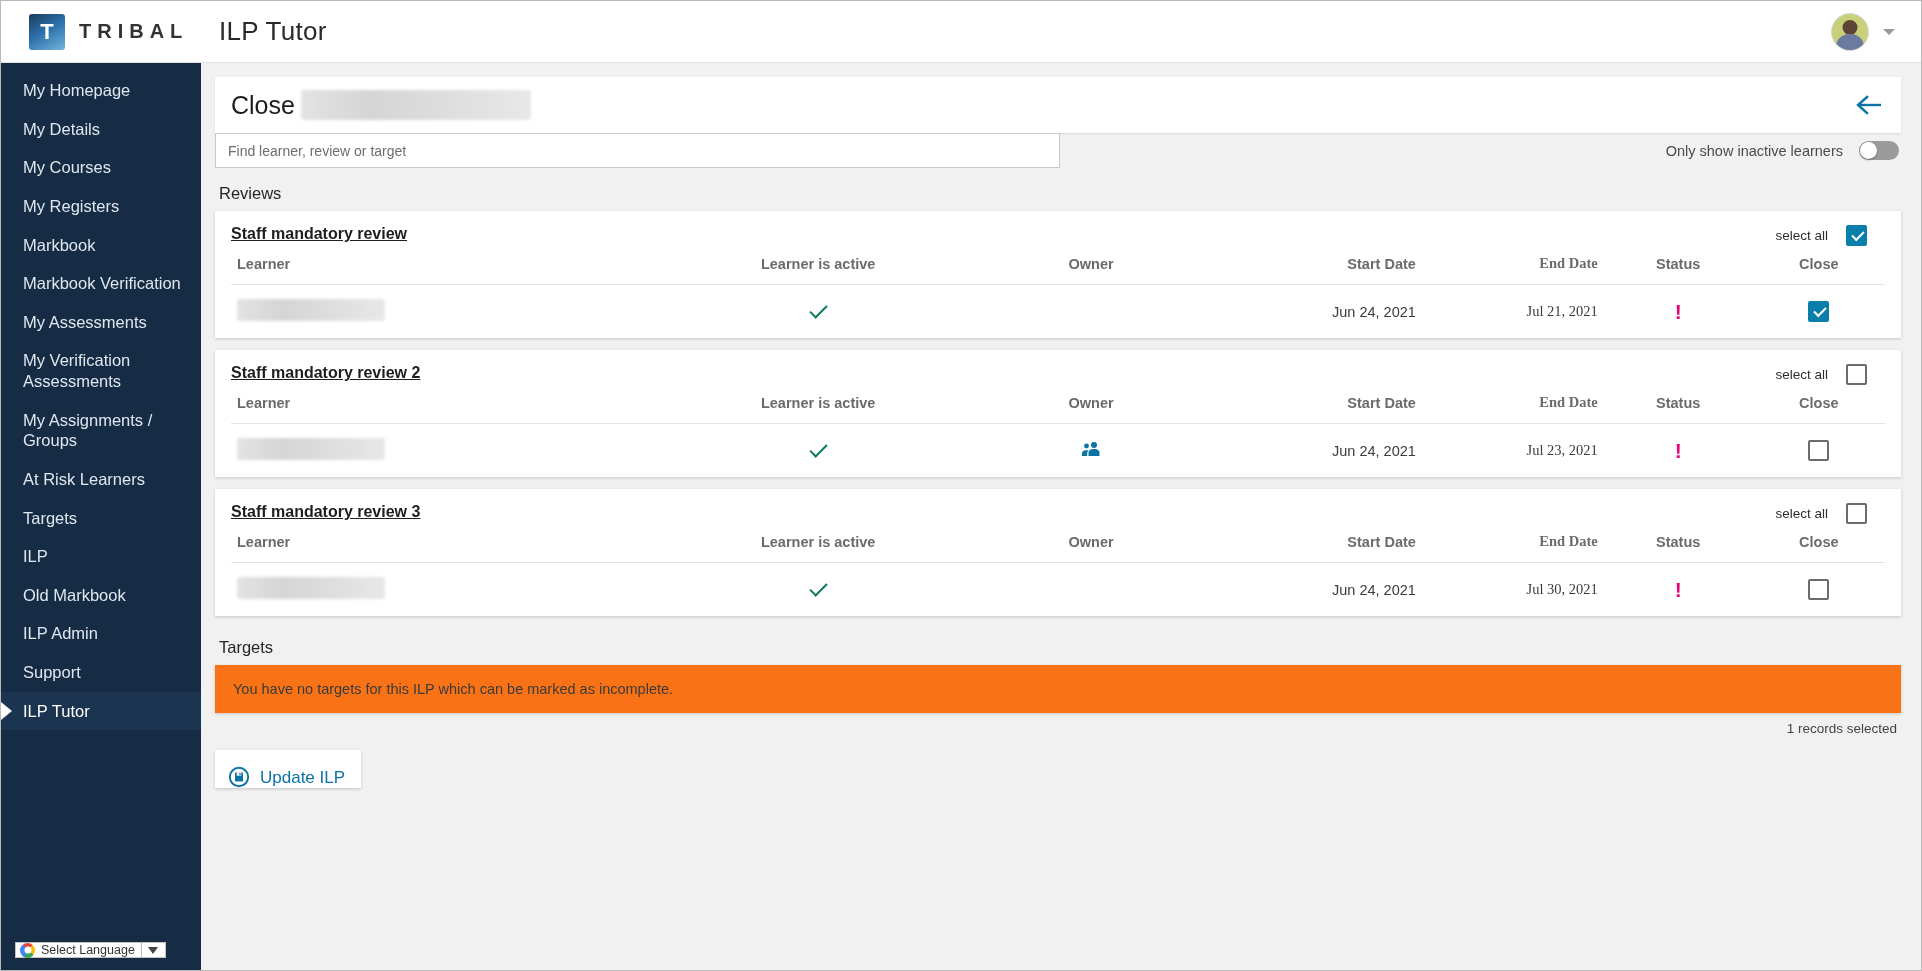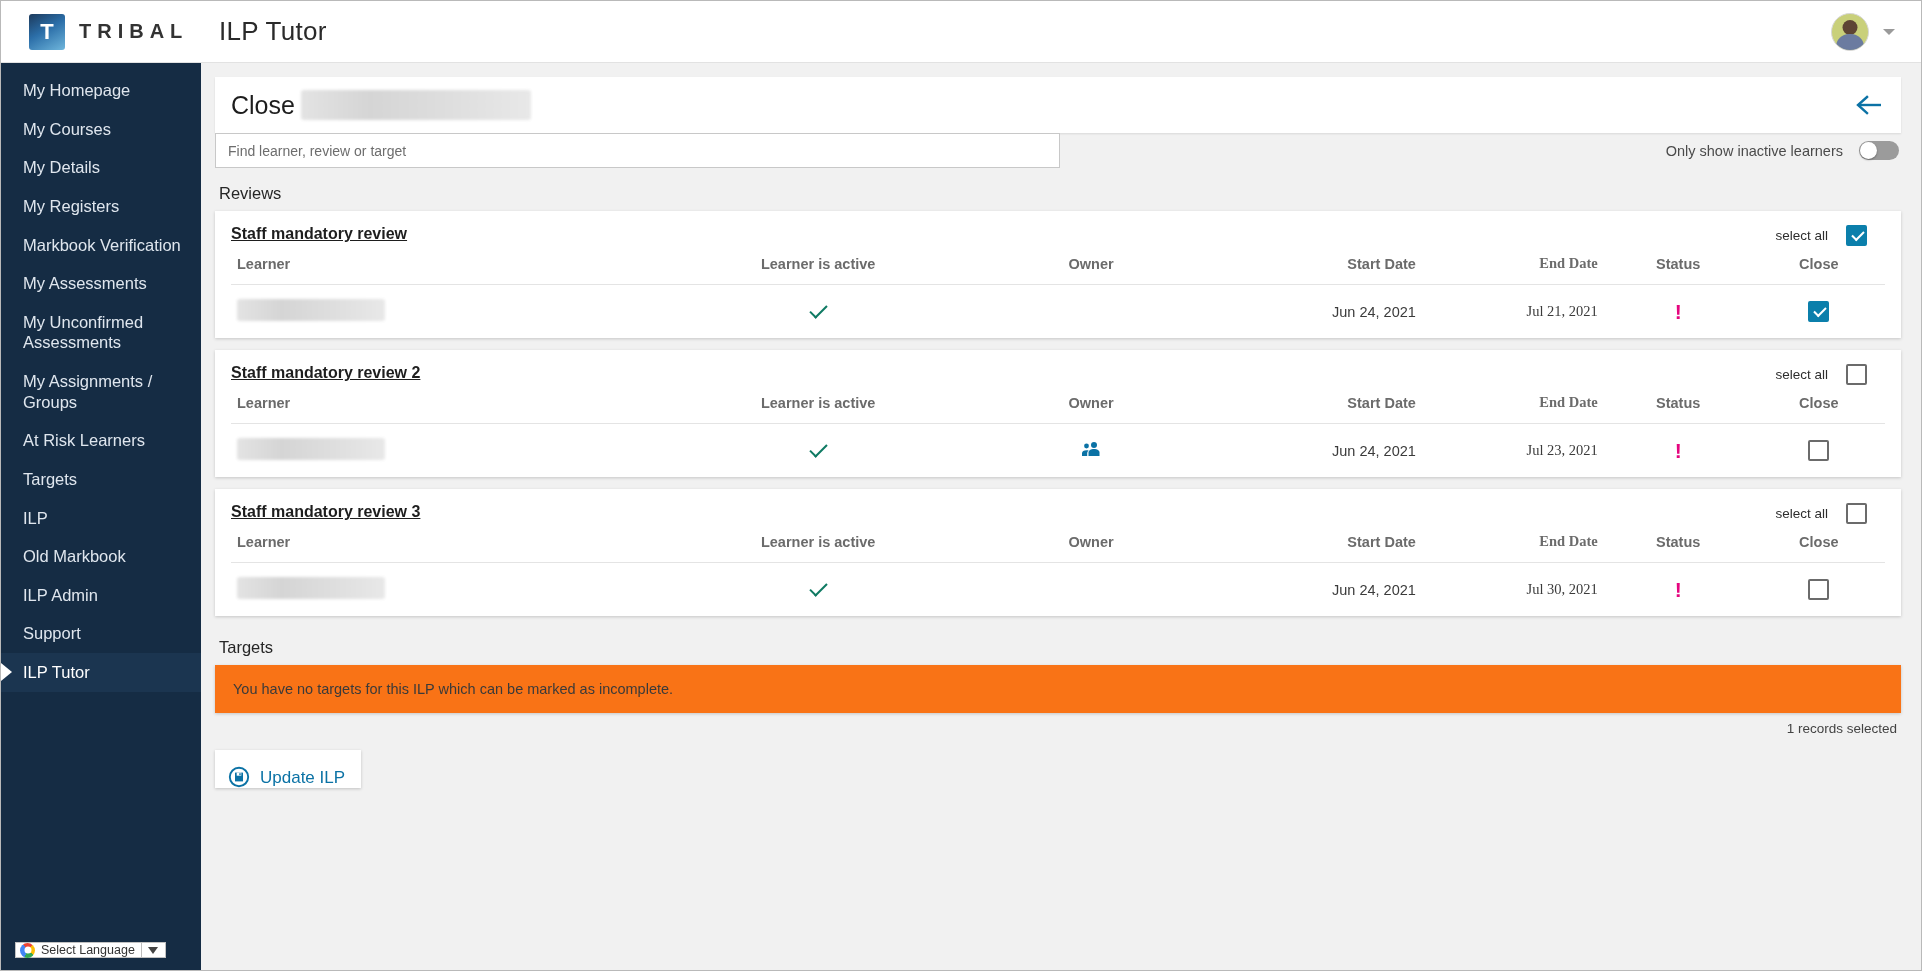--- a/index.html
+++ b/index.html
@@ -418,26 +418,27 @@
     <div class="topbar-right">
       <div class="avatar"></div>
       <div class="caret-down"></div>
     </div>
   </div>
 
   <div class="body-wrap">
 
     <nav class="sidebar">
       <div class="nav-item">My Homepage</div>
+      <div class="nav-item">My Details</div>
       <div class="nav-item">My Courses</div>
-      <div class="nav-item">My Details</div>
       <div class="nav-item">My Registers</div>
+      <div class="nav-item">Markbook</div>
       <div class="nav-item">Markbook Verification</div>
       <div class="nav-item">My Assessments</div>
-      <div class="nav-item">My Unconfirmed Assessments</div>
+      <div class="nav-item">My Verification Assessments</div>
       <div class="nav-item">My Assignments / Groups</div>
       <div class="nav-item">At Risk Learners</div>
       <div class="nav-item">Targets</div>
       <div class="nav-item">ILP</div>
       <div class="nav-item">Old Markbook</div>
       <div class="nav-item">ILP Admin</div>
       <div class="nav-item">Support</div>
       <div class="nav-item active">ILP Tutor</div>
 
       <div class="lang-widget">

